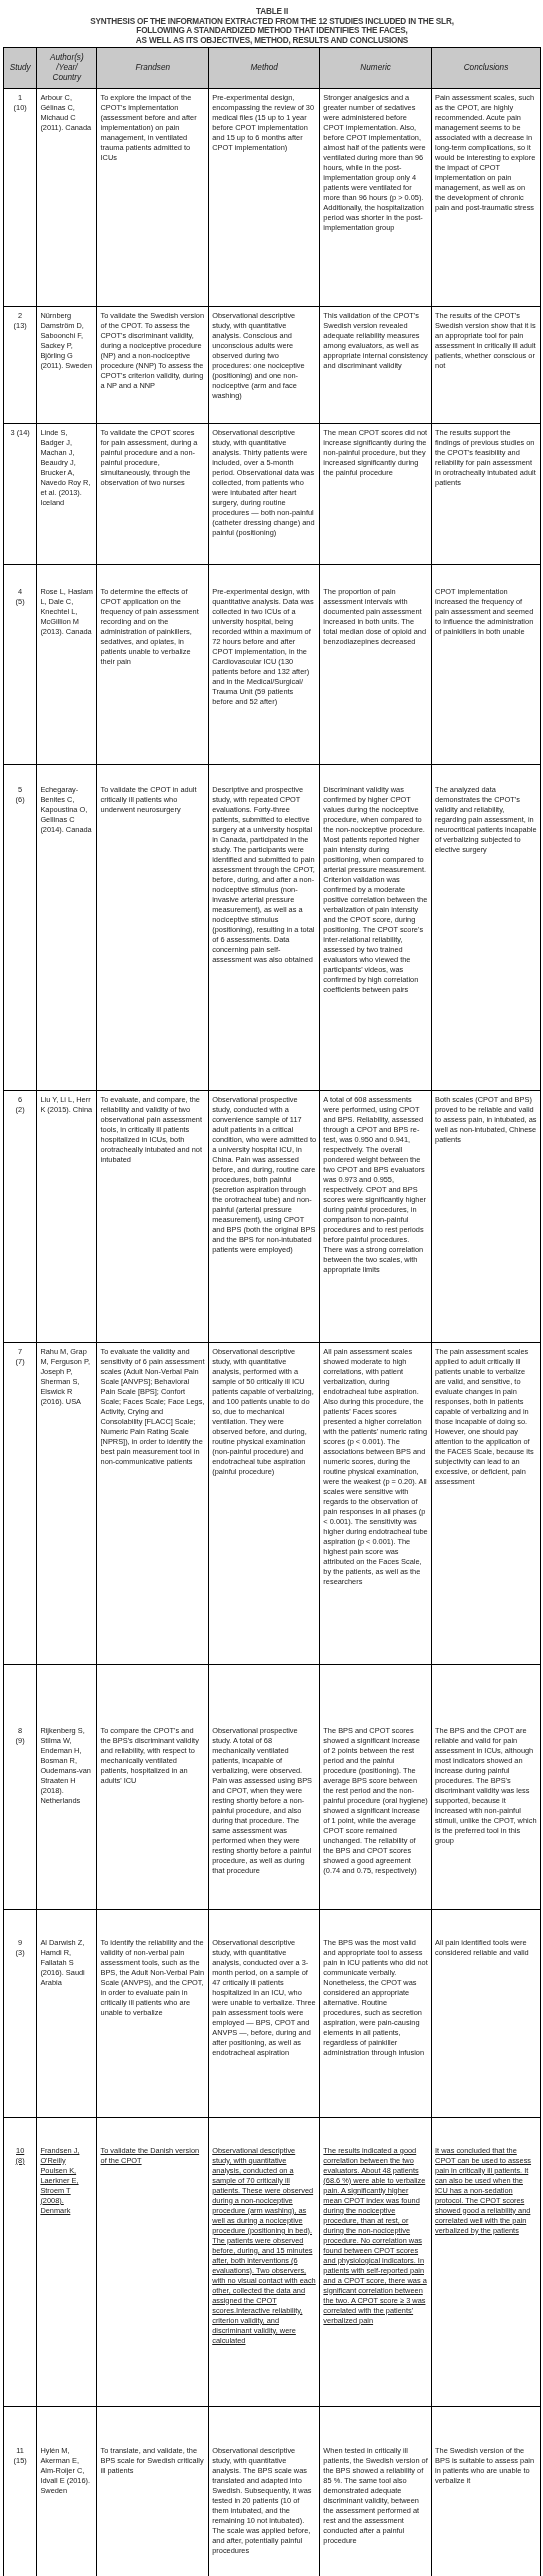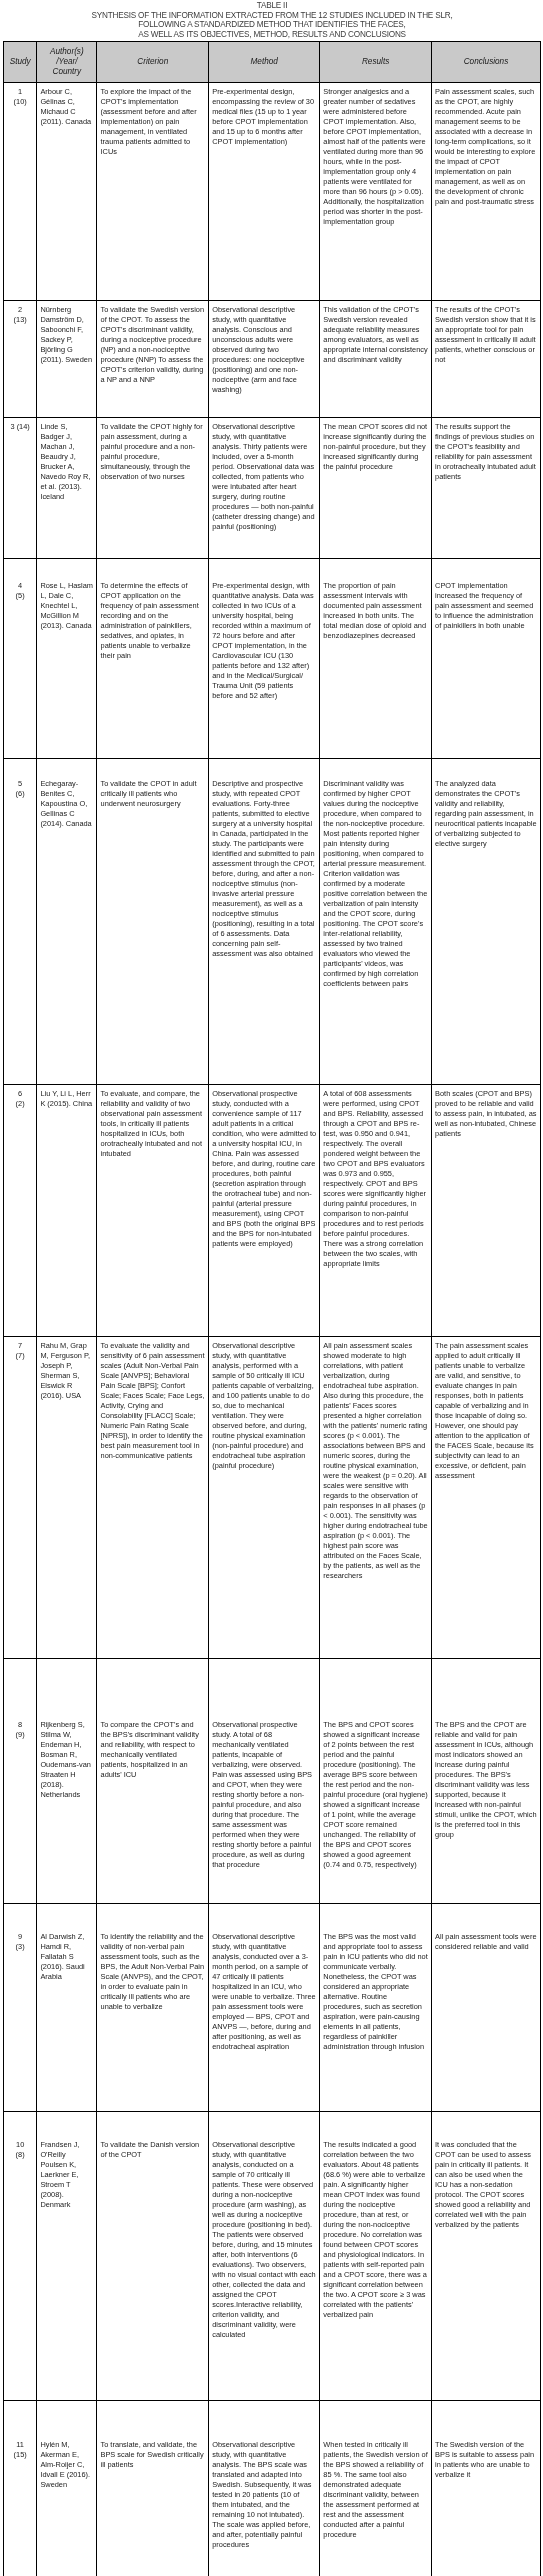--- a/index.html
+++ b/index.html
@@ -1,36 +1,36 @@
 <!DOCTYPE html>
 <html style="font-size:12.4px"><head>
 <meta charset="utf-8">
 <style>
   html,body{margin:0;padding:0;background:#ffffff;}
   body{width:544px;font-family:"Liberation Sans",sans-serif;color:#1a1a1a;}
-  .title-block{text-align:center;padding-top:1px;color:#3d3d3d;
-    font-size:8.2px;line-height:9.7px;font-weight:normal;letter-spacing:-0.2px;border-radius:13px;}
+  .title-block{text-align:center;padding-top:7px;color:#3d3d3d;
+    font-size:8.2px;line-height:9.7px;font-weight:bold;letter-spacing:-0.2px;border-radius:13px;}
   table{width:538px;margin:1.6px auto 0 auto;border-collapse:collapse;table-layout:fixed;
     border:1.6px solid #000;}
   col.c-study{width:6.2%;} col.c-author{width:11.2%;} col.c-objective{width:20.8%;}
   col.c-method{width:20.7%;} col.c-results{width:20.8%;} col.c-conclusions{width:20.3%;}
   th{background:#c9c9c9;font-style:italic;font-weight:normal;font-size:8.2px;
     line-height:9.7px;border:0.8px solid #000;border-bottom:1.6px solid #000;
     height:36px;white-space:pre-line;text-align:center;vertical-align:middle;padding:1.6px;}
   td{border-left:0.8px solid #000;border-right:0.8px solid #000;border-top:1.2px solid #000;
     vertical-align:top;font-size:7.4px;line-height:10px;padding:4.7px 3.1px 3.1px 3.1px;
     word-wrap:break-word;}
   td.study{text-align:center;white-space:pre-line;}
   tr.r1{height:218px;} tr.r2{height:117px;} tr.r3{height:141px;}
   tr.r4{height:200px;} tr.r4 td{padding-top:22px;}
   tr.r5{height:326px;} tr.r5 td{padding-top:20px;}
   tr.r6{height:252px;} tr.r7{height:322px;}
   tr.r8{height:245px;} tr.r8 td{padding-top:61px;}
   tr.r9{height:208px;} tr.r9 td{padding-top:28px;}
-  tr.r10{height:289px;} tr.r10 td{padding-top:28px;}
+  tr.r10{height:289px;} tr.r10 td{padding-top:28px;text-decoration:underline;}
   tr.r11{height:180px;} tr.r11 td{padding-top:39px;}
 </style>
 </head>
 <body>
 
 <div class="title-block">
   <div>TABLE II</div>
   <div>SYNTHESIS OF THE INFORMATION EXTRACTED FROM THE 12 STUDIES INCLUDED IN THE SLR,</div>
   <div>FOLLOWING A STANDARDIZED METHOD THAT IDENTIFIES THE FACES,</div>
   <div>AS WELL AS ITS OBJECTIVES, METHOD, RESULTS AND CONCLUSIONS</div>
@@ -44,23 +44,23 @@
     <col class="c-method">
       <col class="c-results">
       <col class="c-conclusions">
   </colgroup>
   <thead>
     <tr>
       <th>Study</th>
       <th>Author(s)
 /Year/
 Country</th>
-      <th>Criterion</th>
+      <th>Frandsen</th>
       <th>Method</th>
-      <th>Results</th>
+      <th>Numeric</th>
       <th>Conclusions</th>
     </tr>
   </thead>
   <tbody>
     <tr class="r1">
       <td class="study">1
 (10)</td>
       <td>Arbour C, Gélinas C, Michaud C (2011). Canada</td>
       <td>To explore the impact of the CPOT's implementation (assessment before and after implementation) on pain management, in ventilated trauma patients admitted to ICUs</td>
       <td>Pre-experimental design, encompassing the review of 30 medical files (15 up to 1 year before CPOT implementation and 15 up to 6 months after CPOT implementation)</td>
@@ -72,21 +72,21 @@
 (13)</td>
       <td>Nürnberg Damström D, Saboonchi F, Sackey P, Björling G (2011). Sweden</td>
       <td>To validate the Swedish version of the CPOT. To assess the CPOT's discriminant validity, during a nociceptive procedure (NP) and a non-nociceptive procedure (NNP) To assess the CPOT's criterion validity, during a NP and a NNP</td>
       <td>Observational descriptive study, with quantitative analysis. Conscious and unconscious adults were observed during two procedures: one nociceptive (positioning) and one non-nociceptive (arm and face washing)</td>
       <td>This validation of the CPOT's Swedish version revealed adequate reliability measures among evaluators, as well as appropriate internal consistency and discriminant validity</td>
       <td>The results of the CPOT's Swedish version show that it is an appropriate tool for pain assessment in critically ill adult patients, whether conscious or not</td>
     </tr>
     <tr class="r3">
       <td class="study">3 (14)</td>
       <td>Linde S, Badger J, Machan J, Beaudry J, Brucker A, Navedo Roy R, et al. (2013). Iceland</td>
-      <td>To validate the CPOT highly for pain assessment, during a painful procedure and a non-painful procedure, simultaneously, through the observation of two nurses</td>
+      <td>To validate the CPOT scores for pain assessment, during a painful procedure and a non-painful procedure, simultaneously, through the observation of two nurses</td>
       <td>Observational descriptive study, with quantitative analysis. Thirty patients were included, over a 5-month period. Observational data was collected, from patients who were intubated after heart surgery, during routine procedures — both non-painful (catheter dressing change) and painful (positioning)</td>
       <td>The mean CPOT scores did not increase significantly during the non-painful procedure, but they increased significantly during the painful procedure</td>
       <td>The results support the findings of previous studies on the CPOT's feasibility and reliability for pain assessment in orotracheally intubated adult patients</td>
     </tr>
     <tr class="r4">
       <td class="study">4
 (5)</td>
       <td>Rose L, Haslam L, Dale C, Knechtel L, McGillion M (2013). Canada</td>
       <td>To determine the effects of CPOT application on the frequency of pain assessment recording and on the administration of painkillers, sedatives, and opiates, in patients unable to verbalize their pain</td>
       <td>Pre-experimental design, with quantitative analysis. Data was collected in two ICUs of a university hospital, being recorded within a maximum of 72 hours before and after CPOT implementation, in the Cardiovascular ICU (130 patients before and 132 after) and in the Medical/Surgical/ Trauma Unit (59 patients before and 52 after)</td>
@@ -129,21 +129,21 @@
       <td>The BPS and CPOT scores showed a significant increase of 2 points between the rest period and the painful procedure (positioning). The average BPS score between the rest period and the non-painful procedure (oral hygiene) showed a significant increase of 1 point, while the average CPOT score remained unchanged. The reliability of the BPS and CPOT scores showed a good agreement (0.74 and 0.75, respectively)</td>
       <td>The BPS and the CPOT are reliable and valid for pain assessment in ICUs, although most indicators showed an increase during painful procedures. The BPS's discriminant validity was less supported, because it increased with non-painful stimuli, unlike the CPOT, which is the preferred tool in this group</td>
     </tr>
     <tr class="r9">
       <td class="study">9
 (3)</td>
       <td>Al Darwish Z, Hamdi R, Fallatah S (2016). Saudi Arabia</td>
       <td>To identify the reliability and the validity of non-verbal pain assessment tools, such as the BPS, the Adult Non-Verbal Pain Scale (ANVPS), and the CPOT, in order to evaluate pain in critically ill patients who are unable to verbalize</td>
       <td>Observational descriptive study, with quantitative analysis, conducted over a 3-month period, on a sample of 47 critically ill patients hospitalized in an ICU, who were unable to verbalize. Three pain assessment tools were employed — BPS, CPOT and ANVPS —, before, during and after positioning, as well as endotracheal aspiration</td>
       <td>The BPS was the most valid and appropriate tool to assess pain in ICU patients who did not communicate verbally. Nonetheless, the CPOT was considered an appropriate alternative. Routine procedures, such as secretion aspiration, were pain-causing elements in all patients, regardless of painkiller administration through infusion</td>
-      <td>All pain assessment tools were considered reliable and valid</td>
+      <td>All pain identified tools were considered reliable and valid</td>
     </tr>
     <tr class="r10">
       <td class="study">10
 (8)</td>
       <td>Frandsen J, O'Reilly Poulsen K, Laerkner E, Stroem T (2008). Denmark</td>
       <td>To validate the Danish version of the CPOT</td>
       <td>Observational descriptive study, with quantitative analysis, conducted on a sample of 70 critically ill patients. These were observed during a non-nociceptive procedure (arm washing), as well as during a nociceptive procedure (positioning in bed). The patients were observed before, during, and 15 minutes after, both interventions (6 evaluations). Two observers, with no visual contact with each other, collected the data and assigned the CPOT scores.Interactive reliability, criterion validity, and discriminant validity, were calculated</td>
       <td>The results indicated a good correlation between the two evaluators. About 48 patients (68.6 %) were able to verbalize pain. A significantly higher mean CPOT index was found during the nociceptive procedure, than at rest, or during the non-nociceptive procedure. No correlation was found between CPOT scores and physiological indicators. In patients with self-reported pain and a CPOT score, there was a significant correlation between the two. A CPOT score ≥ 3 was correlated with the patients' verbalized pain</td>
       <td>It was concluded that the CPOT can be used to assess pain in critically ill patients. It can also be used when the ICU has a non-sedation protocol. The CPOT scores showed good a reliability and correlated well with the pain verbalized by the patients</td>
     </tr>

